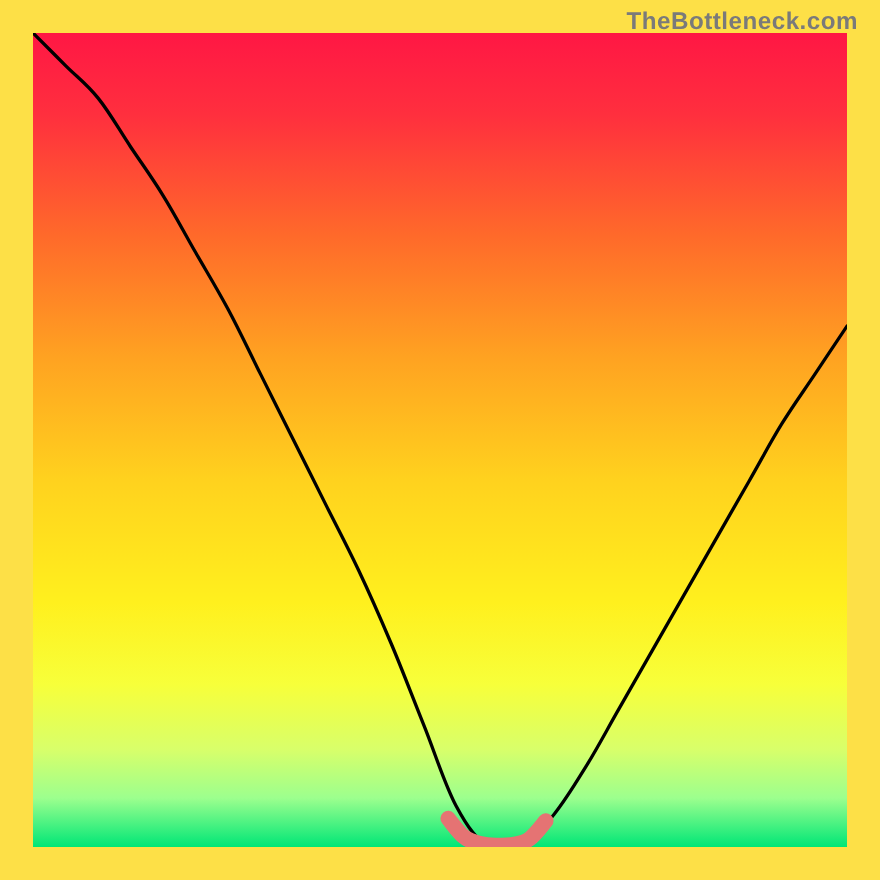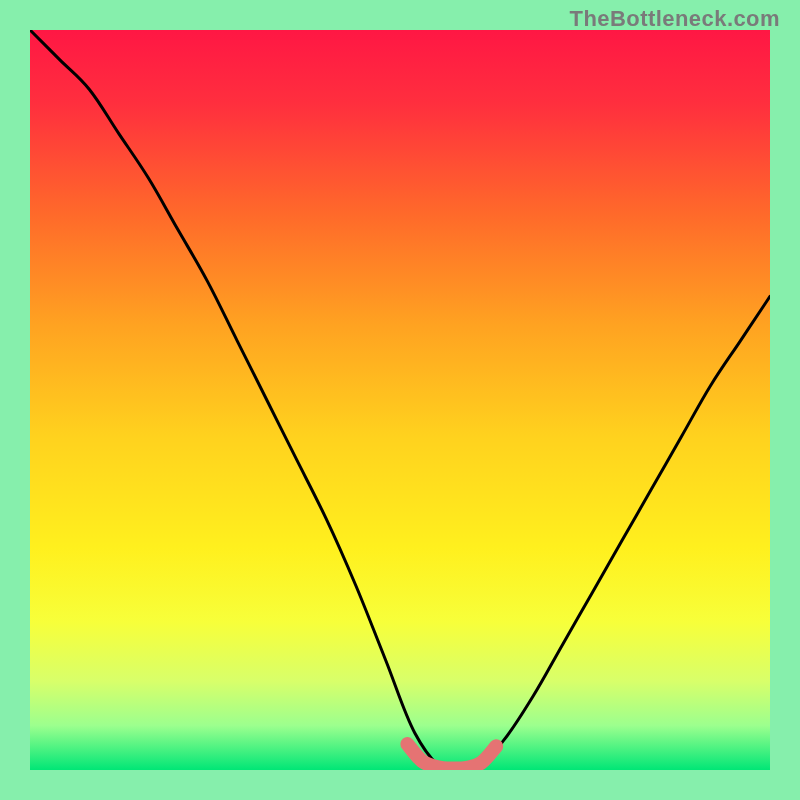--- a/index.html
+++ b/index.html
@@ -9,21 +9,21 @@
     height: 800px;
     background: #000;
     overflow: hidden;
   }
   .frame {
     position: absolute;
     left: 0;
     top: 0;
     width: 800px;
     height: 800px;
-    background: #86efac;
+    background: #fde047;
   }
   .plot-area {
     position: absolute;
     left: 30px;
     top: 30px;
     width: 740px;
     height: 740px;
     overflow: hidden;
   }
   .gradient-bg {

